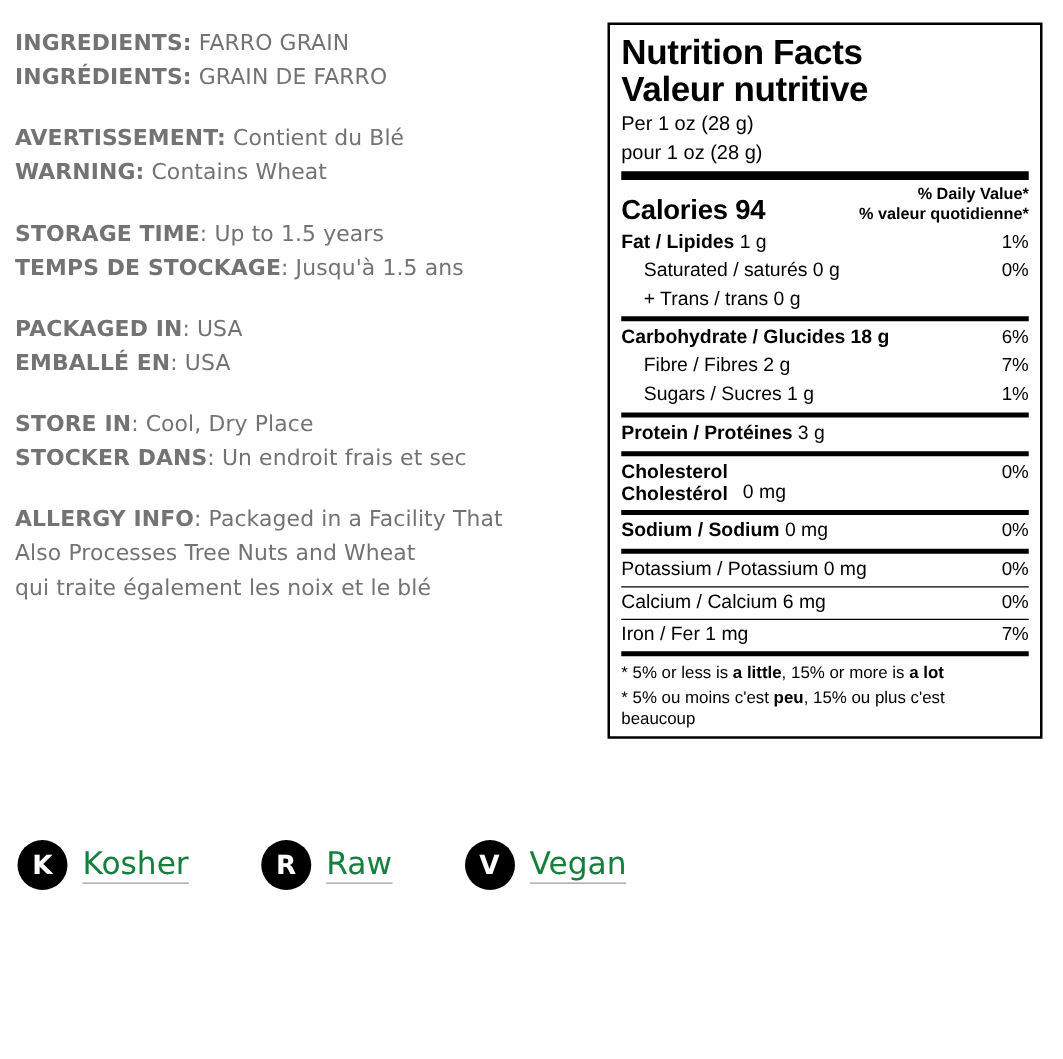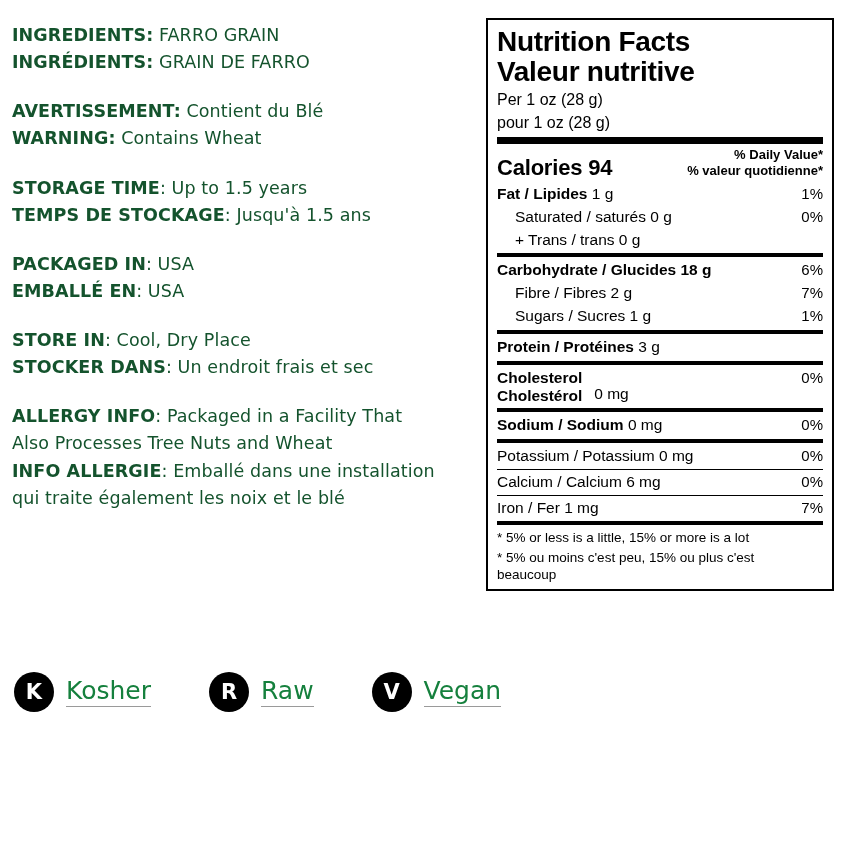--- a/index.html
+++ b/index.html
@@ -22,21 +22,21 @@
     left: 12px;
     top: 22px;
     width: 460px;
   }
   .info-block {
     margin-bottom: 22px;
   }
   .info-line {
     font-size: 17.5px;
     line-height: 1.55;
-    color: #14532d;
+    color: #737373;
     letter-spacing: 0.1px;
   }
   .info-line .lbl {
     font-weight: bold;
   }
   .info-line .val {
     font-weight: normal;
   }
 
   
@@ -103,21 +103,21 @@
   .nf-row .nm { padding-right: 6px; }
   .nf-row.bold .nm { font-weight: bold; }
   .nf-row.indent .nm { padding-left: 18px; }
   .nf-row .dv { white-space: nowrap; font-size: 15px; }
   .nf-row.two-line .nm { line-height: 1.15; }
   .nf-foot {
     font-size: 13.5px;
     line-height: 1.28;
     padding-top: 2px;
   }
-  .nf-foot .b { font-weight: normal; }
+  .nf-foot .b { font-weight: bold; }
 
   
   #badges {
     position: absolute;
     left: 14px;
     top: 672px;
     display: flex;
     align-items: center;
   }
   .badge {
@@ -168,21 +168,20 @@
       <div class="info-line"><span class="lbl">PACKAGED IN</span><span class="val">: USA</span></div>
       <div class="info-line"><span class="lbl">EMBALLÉ EN</span><span class="val">: USA</span></div>
     </div>
     <div class="info-block">
       <div class="info-line"><span class="lbl">STORE IN</span><span class="val">: Cool, Dry Place</span></div>
       <div class="info-line"><span class="lbl">STOCKER DANS</span><span class="val">: Un endroit frais et sec</span></div>
     </div>
     <div class="info-block">
       <div class="info-line"><span class="lbl">ALLERGY INFO</span><span class="val">: Packaged in a Facility That</span></div>
       <div class="info-line"><span class="lbl"></span><span class="val">Also Processes Tree Nuts and Wheat</span></div>
-      <div class="info-line"><span class="lbl">INFO ALLERGIE</span><span class="val">: Emballé dans une installation</span></div>
       <div class="info-line"><span class="lbl"></span><span class="val">qui traite également les noix et le blé</span></div>
     </div>
   </div>
 
 <div id="nutrition-panel">
   <div class="nf-title">Nutrition Facts</div>
   <div class="nf-title">Valeur nutritive</div>
   <div class="nf-serving">Per 1 oz (28 g)</div>
   <div class="nf-serving">pour 1 oz (28 g)</div>
   <div class="rule-thick"></div>

